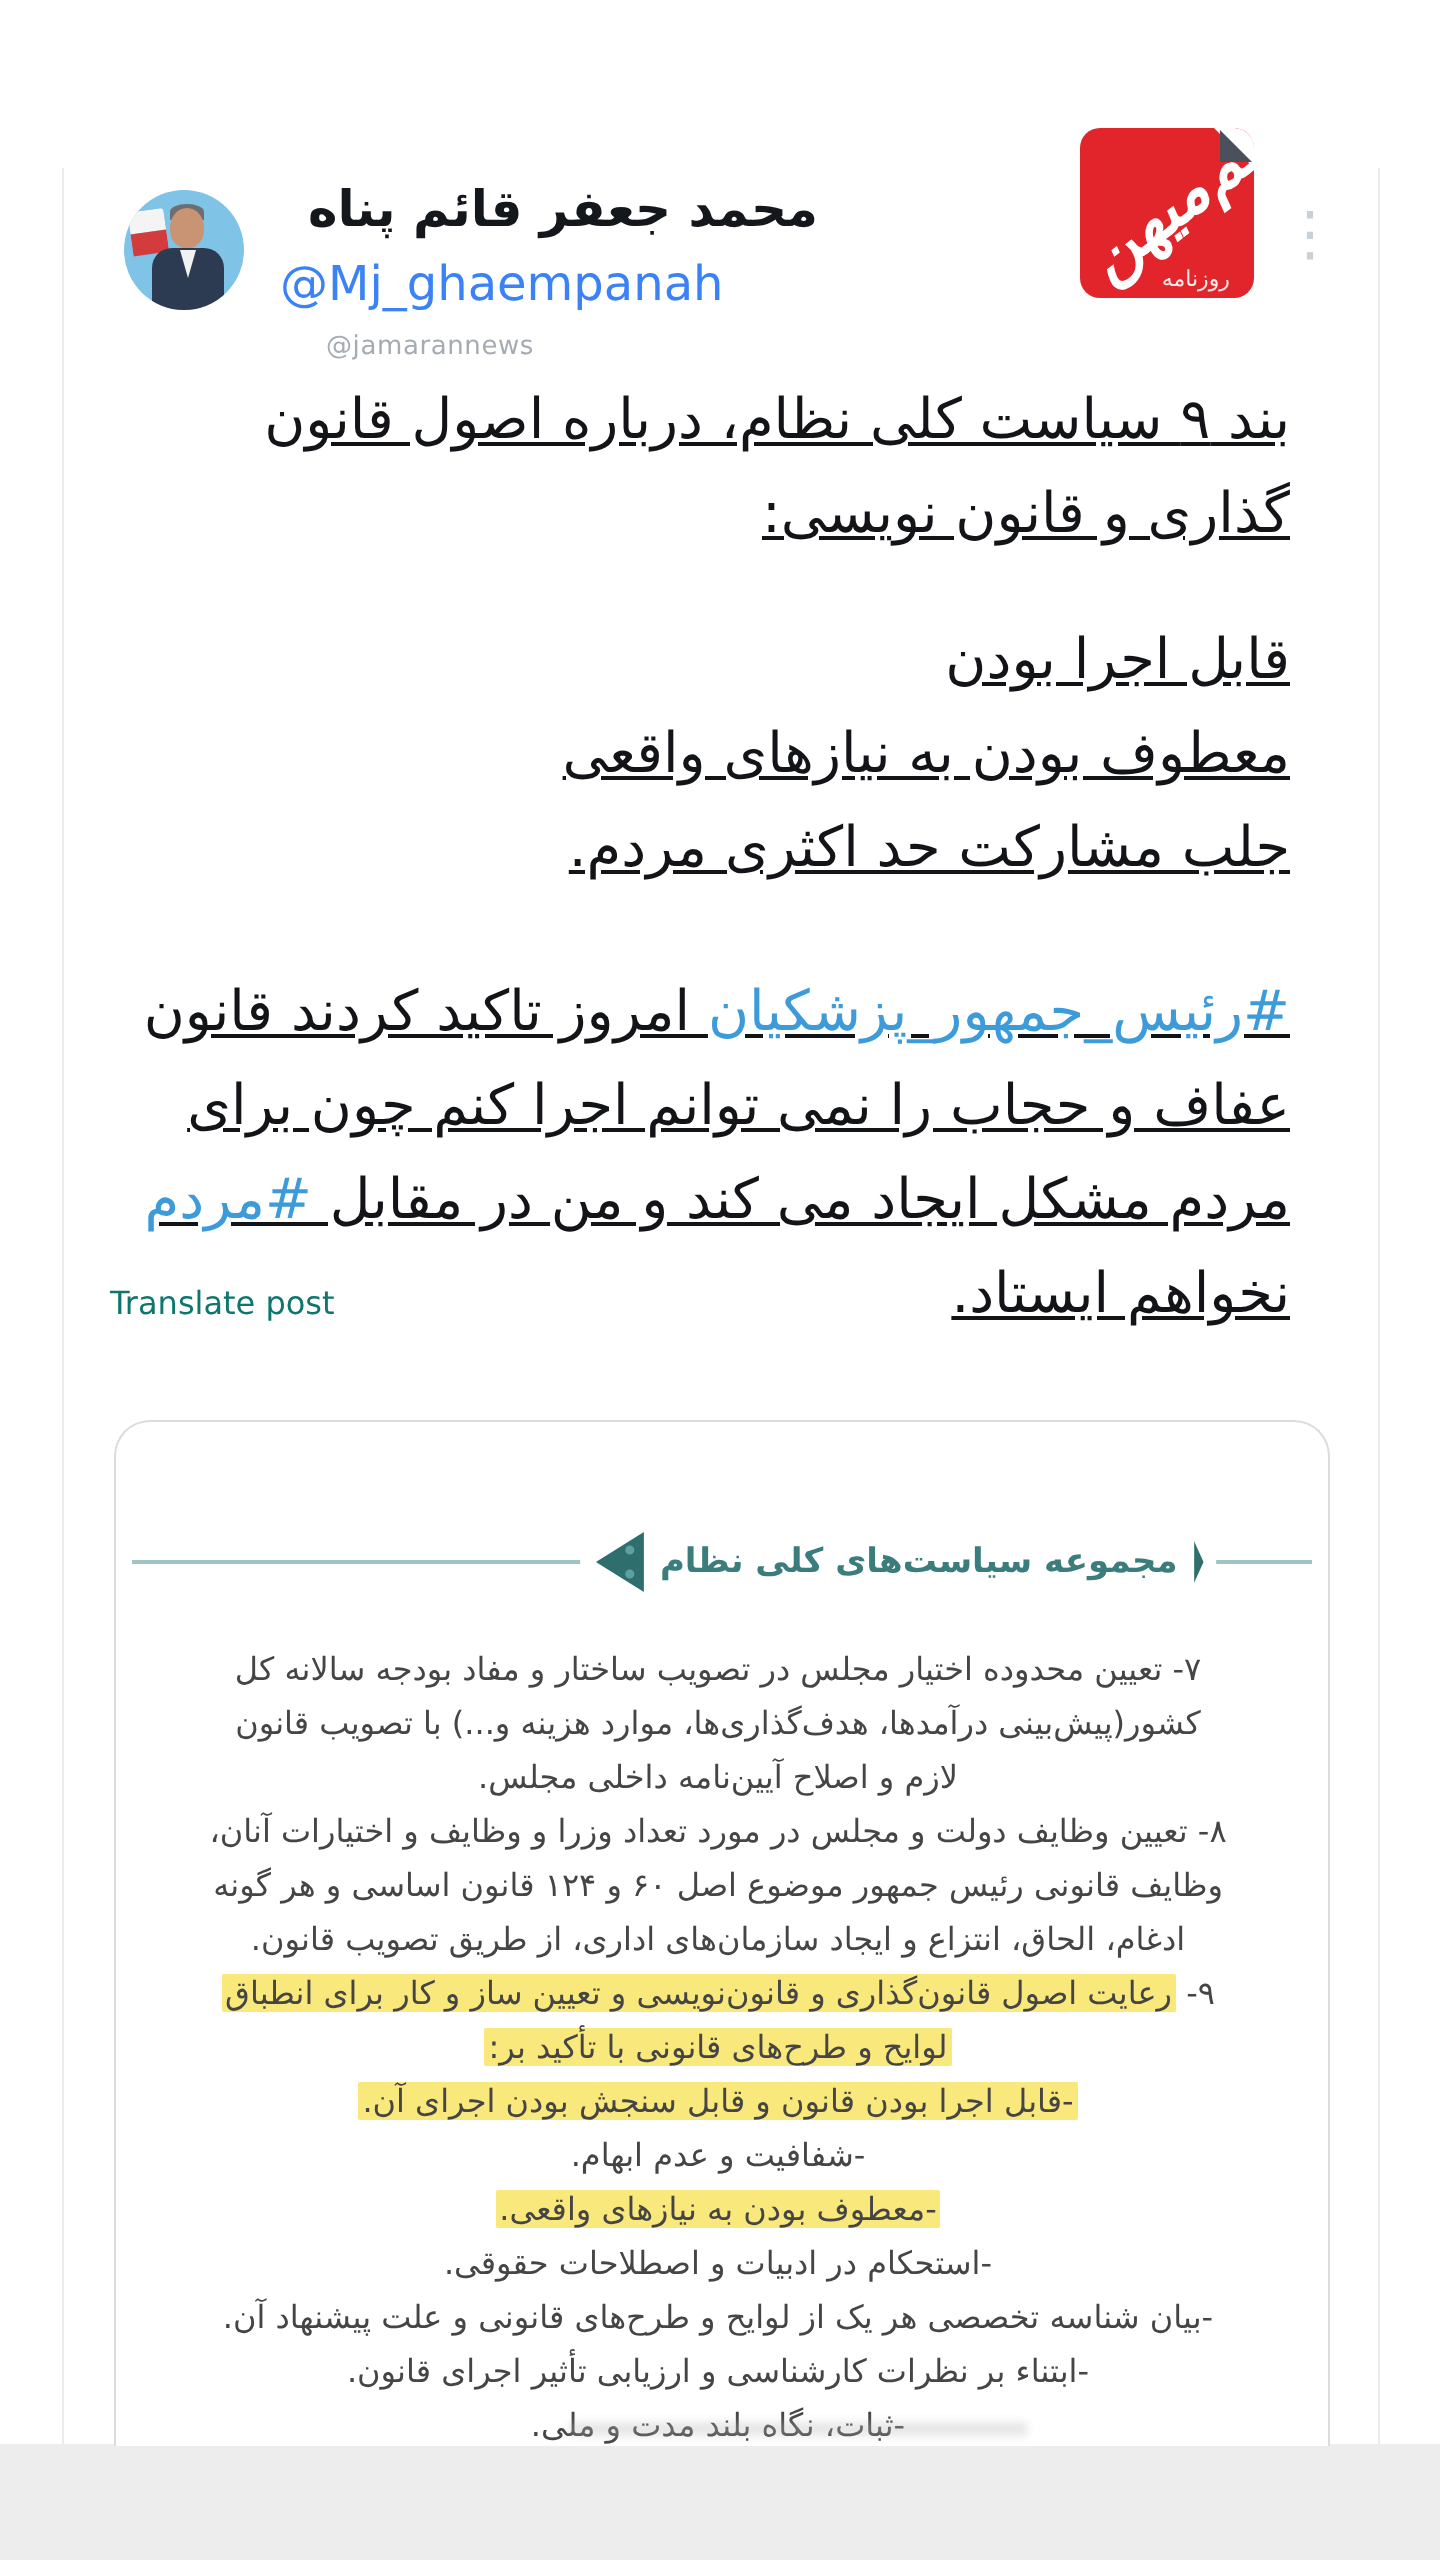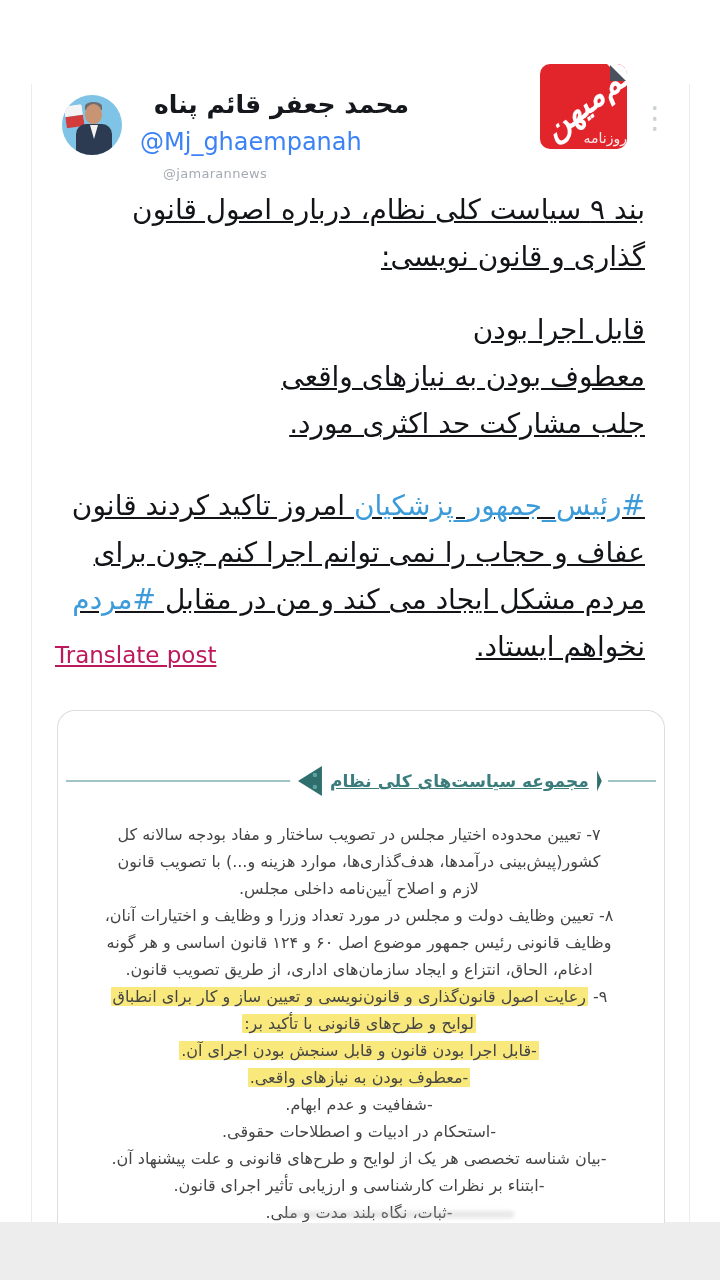--- a/index.html
+++ b/index.html
@@ -39,55 +39,55 @@
   
   .paper-logo{
     position:absolute;left:540px;top:64px;width:87px;height:85px;border-radius:10px;
     background:#e2242b;overflow:hidden;
   }
   .paper-logo .calligraphy{
     position:absolute;left:-6px;top:16px;width:110px;text-align:center;
     font-size:33px;font-weight:bold;color:#ffffff;transform:rotate(-38deg);
     direction:rtl;font-style:italic;
   }
-  .paper-logo .sub{position:absolute;right:0;bottom:3px;font-size:14px;color:#ffffff;opacity:.9;direction:rtl;}
+  .paper-logo .sub{position:absolute;right:12px;bottom:3px;font-size:11px;color:#ffffff;opacity:.9;direction:rtl;}
   .fold-cut{position:absolute;top:0;right:0;width:20px;height:20px;background:#ffffff;clip-path:polygon(0 0,100% 0,100% 100%);}
   .fold-dark{position:absolute;top:1px;right:1px;width:16px;height:16px;background:#4a515c;clip-path:polygon(0 0,100% 100%,0 100%);}
 
   .more-menu{position:absolute;left:640px;top:96px;width:24px;height:44px;color:#c9d0d6;font-size:30px;line-height:44px;text-align:center;}
 
   
   .tweet-text{
     position:absolute;left:55px;right:75px;direction:rtl;text-align:right;
     font-size:28px;line-height:47px;color:#121418;text-decoration:underline;
   }
   .p1{top:186px;}
   .p2{top:306px;}
   .p3{top:482px;}
   .hashtag{color:#3c9bd8;}
   .translate-link{
-    position:absolute;left:55px;top:642px;font-size:23px;color:#be185d;direction:ltr;text-decoration:underline;
+    position:absolute;left:55px;top:642px;font-size:16px;color:#0f766e;direction:ltr;
   }
 
   
   .doc-card{
     position:absolute;left:57px;top:710px;width:606px;height:512px;
     background:#ffffff;border:1px solid #dcdcdc;border-bottom:none;
     border-radius:18px 18px 0 0;overflow:hidden;
   }
   .banner{position:absolute;left:0;right:0;top:55px;height:30px;}
   .banner .rule{position:absolute;left:8px;right:8px;top:14px;height:1.5px;background:#9fc4c3;}
   .banner .group{
     position:absolute;left:64.5%;top:0;transform:translateX(-50%);
     display:flex;align-items:center;background:#ffffff;padding:0 6px;height:30px;
   }
   .banner .fan{width:24px;height:30px;background:#2e6f6e;clip-path:polygon(100% 0,100% 100%,0 50%);margin-left:2px;
     background-image:radial-gradient(circle at 70% 30%, #5da09f 2px, transparent 2.5px),radial-gradient(circle at 70% 70%, #5da09f 2px, transparent 2.5px);}
   .banner .title{
-    font-size:17px;font-weight:bold;color:#3a7d7c;direction:rtl;white-space:nowrap;padding:0 8px;text-decoration:underline;
+    font-size:17px;font-weight:bold;color:#3a7d7c;direction:rtl;white-space:nowrap;padding:0 8px;
   }
   .banner .bar{width:5px;height:22px;background:#2e6f6e;clip-path:polygon(0 0,0 100%,100% 50%);}
   .doc-body{
     position:absolute;top:110px;right:24px;left:20px;direction:rtl;text-align:center;
     font-size:16px;line-height:27px;color:#454545;
   }
   .doc-line{white-space:nowrap;overflow:visible;}
   .hl{background:#f9e87c;padding:0 2px;border-radius:1px;}
   .cut-line{
     position:absolute;top:500px;right:150px;width:230px;height:7px;background:#b9b9b9;
@@ -119,21 +119,21 @@
   <span class="fold-cut"></span>
   <span class="fold-dark"></span>
 </div>
 
 <div class="more-menu">⋮</div>
 
 <div class="tweet-text p1">بند ۹ سیاست کلی نظام، درباره اصول قانون گذاری و قانون نویسی:</div>
 <div class="tweet-text p2">
     <div>قابل اجرا بودن</div>
     <div>معطوف بودن به نیازهای واقعی</div>
-    <div>جلب مشارکت حد اکثری مورد.</div>
+    <div>جلب مشارکت حد اکثری مردم.</div>
   </div>
 <div class="tweet-text p3"><span class="hashtag">#رئیس_جمهور_پزشکیان</span><span> امروز تاکید کردند قانون عفاف و حجاب را نمی توانم اجرا کنم چون  برای مردم مشکل ایجاد می کند و من در مقابل </span><span class="hashtag">#مردم</span><span> نخواهم ایستاد.</span></div>
 
 <div class="translate-link">Translate post</div>
 
 <div class="doc-card">
   <div class="banner">
     <div class="rule"></div>
     <div class="group">
       <span class="fan"></span>
@@ -144,21 +144,21 @@
   <div class="doc-body">
       <div class="doc-line"><span>۷- تعیین محدوده اختیار مجلس در تصویب ساختار و مفاد بودجه سالانه کل</span></div>
       <div class="doc-line"><span>کشور(پیش‌بینی درآمدها، هدف‌گذاری‌ها، موارد هزینه و...) با تصویب قانون</span></div>
       <div class="doc-line"><span>لازم و اصلاح آیین‌نامه داخلی مجلس.</span></div>
       <div class="doc-line"><span>۸- تعیین وظایف دولت و مجلس در مورد تعداد وزرا و وظایف و اختیارات آنان،</span></div>
       <div class="doc-line"><span>وظایف قانونی رئیس جمهور موضوع اصل ۶۰ و ۱۲۴ قانون اساسی و هر گونه</span></div>
       <div class="doc-line"><span>ادغام، الحاق، انتزاع و ایجاد سازمان‌های اداری، از طریق تصویب قانون.</span></div>
       <div class="doc-line"><span>۹- </span><span class="hl">رعایت اصول قانون‌گذاری و قانون‌نویسی و تعیین ساز و کار برای انطباق</span></div>
       <div class="doc-line"><span class="hl">لوایح و طرح‌های قانونی با تأکید بر:</span></div>
       <div class="doc-line"><span class="hl">-قابل اجرا بودن قانون و قابل سنجش بودن اجرای آن.</span></div>
+      <div class="doc-line"><span>-شفافیت و عدم ابهام.</span></div>
       <div class="doc-line"><span class="hl">-معطوف بودن به نیازهای واقعی.</span></div>
-      <div class="doc-line"><span>-شفافیت و عدم ابهام.</span></div>
       <div class="doc-line"><span>-استحکام در ادبیات و اصطلاحات حقوقی.</span></div>
       <div class="doc-line"><span>-بیان شناسه تخصصی هر یک از لوایح و طرح‌های قانونی و علت پیشنهاد آن.</span></div>
       <div class="doc-line"><span>-ابتناء بر نظرات کارشناسی و ارزیابی تأثیر اجرای قانون.</span></div>
       <div class="doc-line"><span>-ثبات، نگاه بلند مدت و ملی.</span></div>
     </div>
   <div class="cut-line"></div>
 </div>
 
 </body></html>

